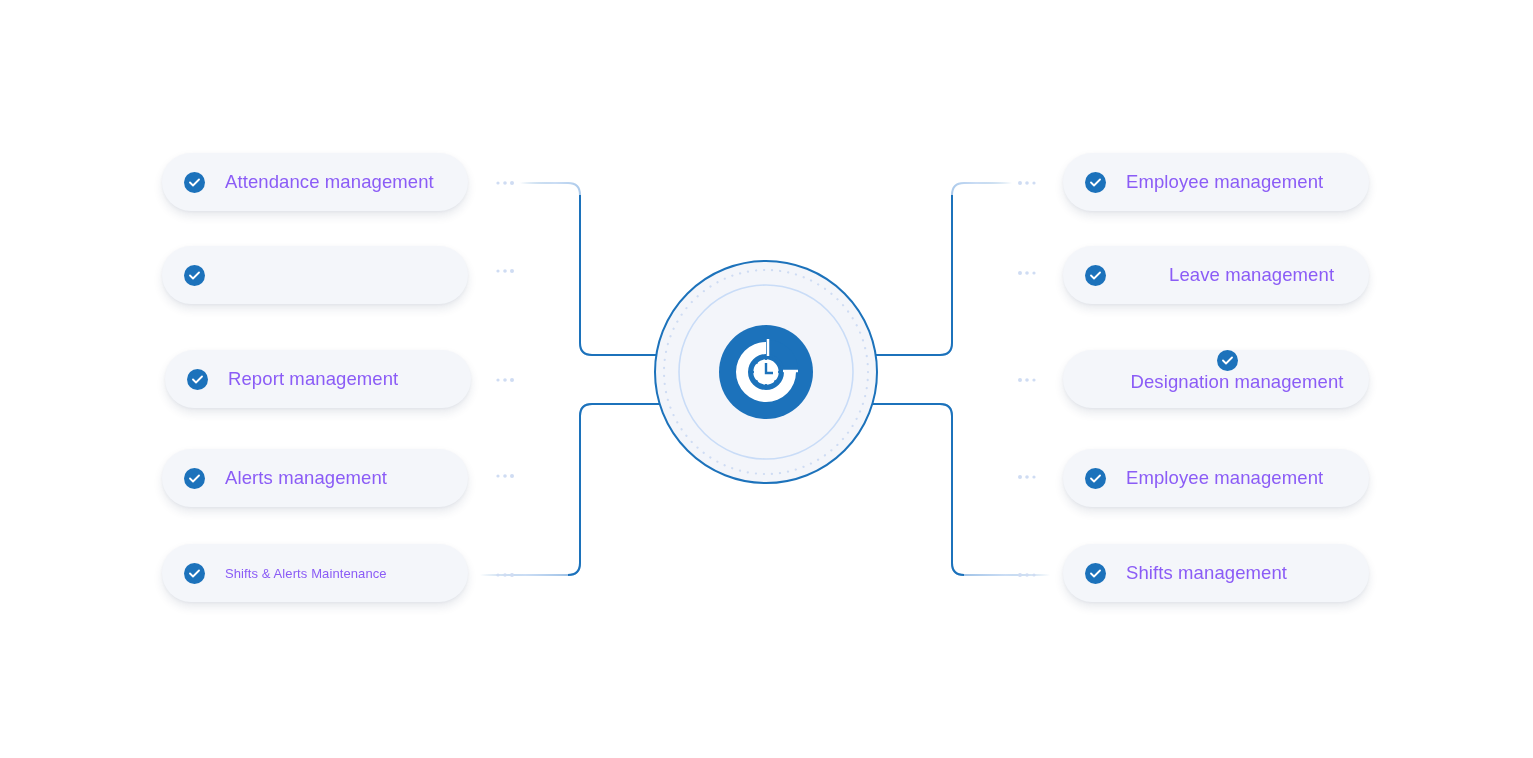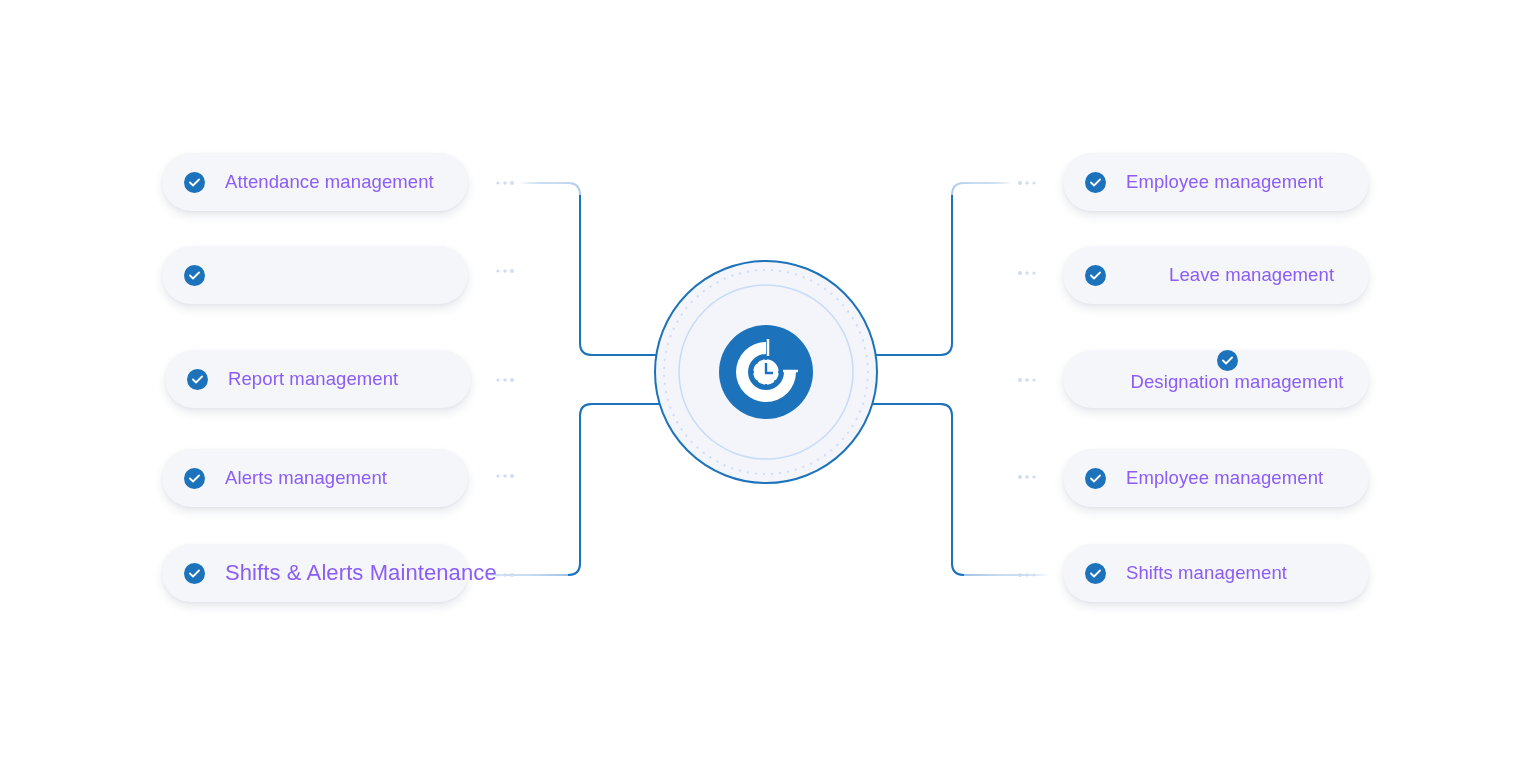--- a/index.html
+++ b/index.html
@@ -5,21 +5,21 @@
   html, body { margin:0; padding:0; background:#ffffff; }
   body { width:1533px; height:758px; position:relative; overflow:hidden;
          font-family:"Liberation Sans", "DejaVu Sans", sans-serif; }
   #lines { position:absolute; left:0; top:0; width:1533px; height:758px; }
   .pill { position:absolute; width:306px; height:58px; border-radius:29px;
           background:#f4f6fa; box-shadow:0 5px 10px rgba(30,50,90,0.10), 0 1px 3px rgba(30,50,90,0.05);
           display:flex; align-items:center; box-sizing:border-box; padding-left:22px; }
   .pill .check { width:21px; height:21px; border-radius:50%; background:#1c72bb;
                  display:flex; align-items:center; justify-content:center; flex:none; }
   .pill .label { margin-left:20px; font-size:18.5px; color:#8b5cf6; white-space:nowrap; letter-spacing:0.1px; }
-  .pill.small .label { font-size:22px; }
+  .pill.small .label { font-size:13px; }
   .hub { position:absolute; left:653px; top:259px; width:226px; height:226px; }
 </style>
 </head>
 <body>
 
 <svg id="lines" viewBox="0 0 1533 758">
   <defs>
     <linearGradient id="gL" x1="0" x2="1" y1="0" y2="0">
       <stop offset="0" stop-color="#1c72bb" stop-opacity="0"></stop>
       <stop offset="0.25" stop-color="#a9c7ee" stop-opacity="0.6"></stop>

